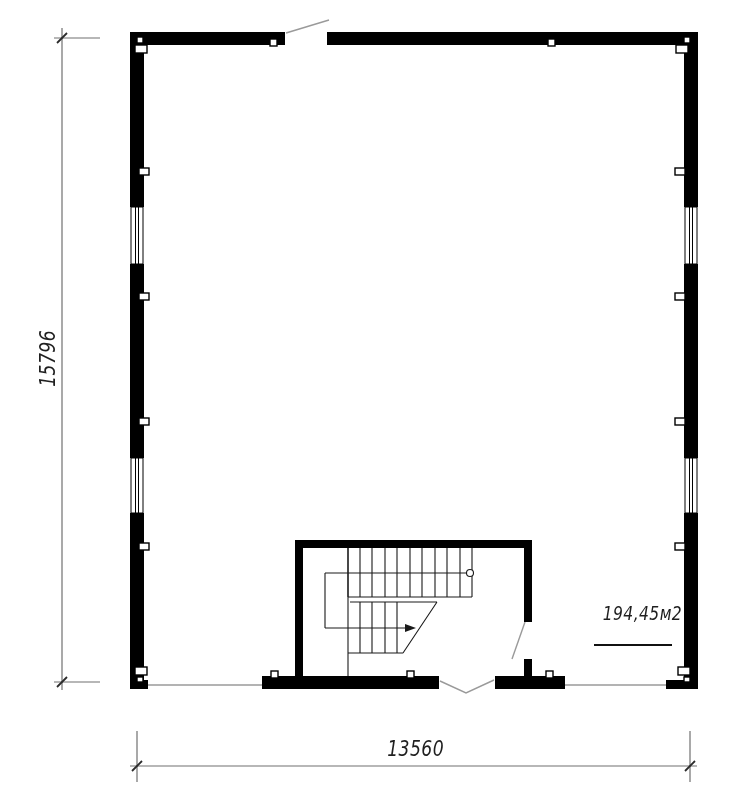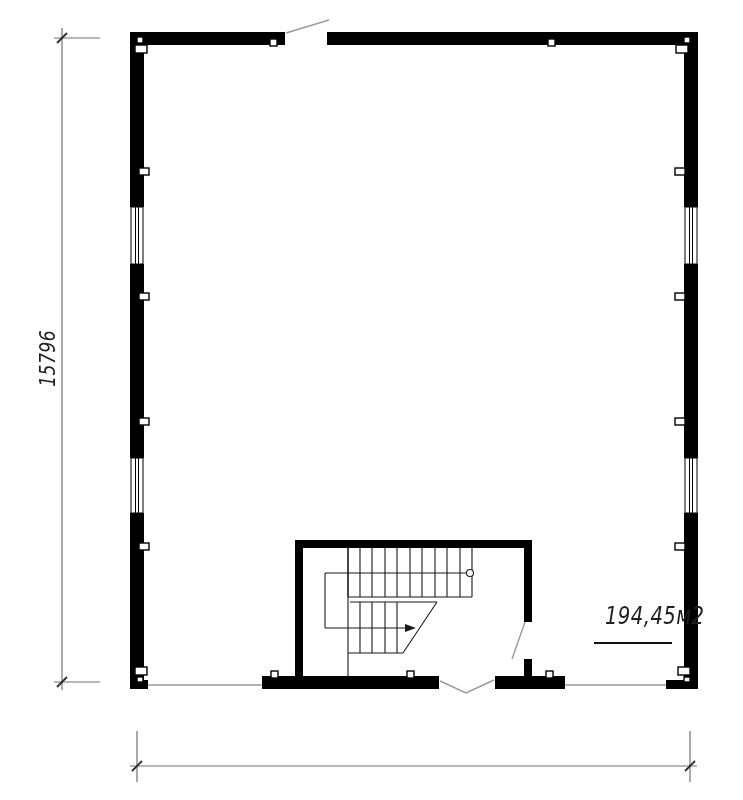--- a/index.html
+++ b/index.html
@@ -20,22 +20,22 @@
   .thin-line{stroke:var(--thin);stroke-width:1.4;fill:none;}
   .dim-line{stroke:var(--dim);stroke-width:1.2;fill:none;}
   .dim-tick{stroke:#2a2a2a;stroke-width:1.8;}
   .label{
     position:absolute; color:var(--text); font-style:italic;
     text-align:center; white-space:nowrap;
   }
   .label .cond{display:inline-block; transform:scaleX(0.82); letter-spacing:0.5px;}
   .room-label{left:240px; top:270px; width:330px; font-size:24px; line-height:34px;}
   .area-label{
-    left:594px; top:602px; width:78px; font-size:24px;
-    border-bottom:2.5px solid #111; padding-bottom:12px;
+    left:594px; top:602px; width:78px; font-size:19px;
+    border-bottom:2.5px solid #111; padding-bottom:20px;
   }
   .dim-bottom-label{left:328px; top:737px; width:175px; font-size:21px;}
   .dim-left-label{
     left:8px; top:346px; width:80px; font-size:21px;
     transform:rotate(-90deg);
   }
 </style>
 </head>
 <body>
 
@@ -157,18 +157,21 @@
       <line class="dim-tick" x1="132" y1="771" x2="142" y2="761"></line>
       <line class="dim-tick" x1="685" y1="771" x2="695" y2="761"></line>
     </g>
   </svg>
 
 
   <div class="label area-label">
     <span class="cond">194,45м2</span>
   </div>
 
+  <div class="label dim-bottom-label">
+    <span class="cond">13560</span>
+  </div>
 
   <div class="label dim-left-label">
     <span class="cond">15796</span>
   </div>
 
 </div>
 
 </body></html>

